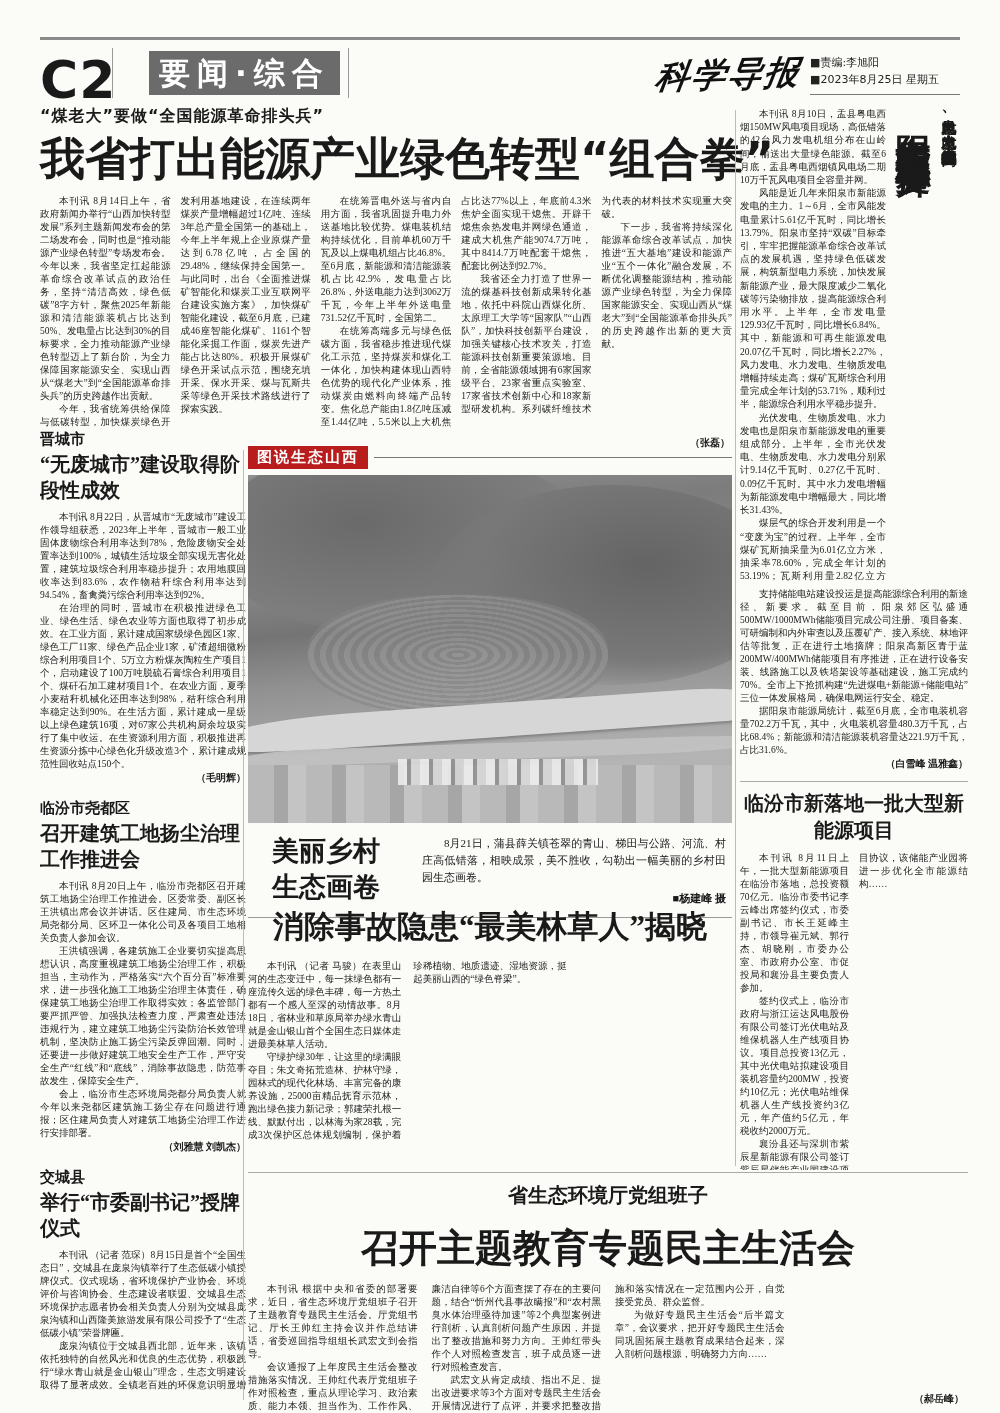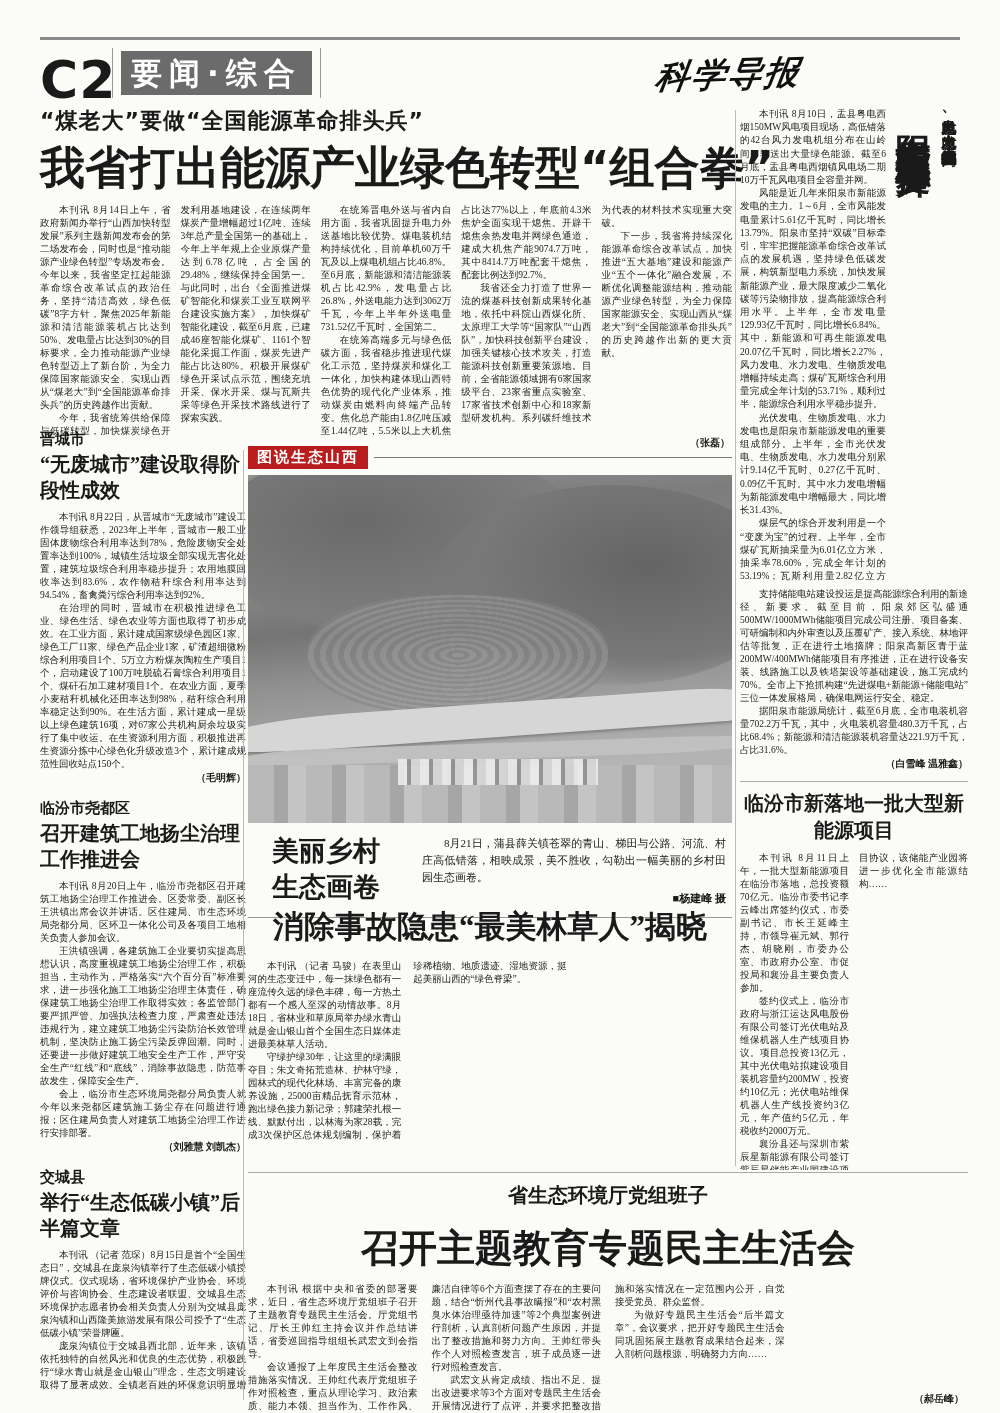--- a/index.html
+++ b/index.html
@@ -5,35 +5,35 @@
   html,body{margin:0;padding:0;background:#e9e9e6;}
   .page{position:relative;width:1000px;height:1413px;background:#fbfbf8;color:#1a1a1a;
         font-family:"Liberation Serif","DejaVu Serif",serif;overflow:hidden;margin:0 auto;}
   
   .top-rule{position:absolute;left:40px;top:37px;width:920px;height:3px;background:#8a8a8a;}
   .header{position:absolute;left:40px;top:48px;width:920px;height:52px;}
   .edition{position:absolute;left:0;top:2px;font-family:"DejaVu Sans","Liberation Sans",sans-serif;
            font-size:52px;font-weight:bold;letter-spacing:1px;}
   .section-wrap{position:absolute;left:72px;top:0;height:50px;border-left:1px solid #999;padding-left:8px;display:flex;align-items:center;}
   .section-box{background:#6b6b6b;color:#fff;font-family:"DejaVu Sans","Liberation Sans",sans-serif;
-               font-weight:900;font-size:31px;line-height:44px;padding:0 10px;letter-spacing:7px;}
+               font-weight:900;font-size:31px;line-height:44px;padding:0 10px;letter-spacing:7px;margin-left:28px;}
   .section-endbar{width:1px;height:50px;background:#999;margin-left:8px;}
   .masthead{position=absolute;}
   .masthead{position:absolute;right:160px;top:4px;font-size:34px;font-weight:bold;font-style:italic;
             transform:skewX(-10deg) rotate(-2deg);letter-spacing:2px;color:#111;}
   .head-meta{position:absolute;right:0;top:6px;width:150px;font-family:"DejaVu Sans","Liberation Sans",sans-serif;
              font-size:11px;line-height:17px;border-bottom:1px solid #777;padding-bottom:6px;color:#222;}
   
   .kicker{font-family:"DejaVu Sans","Liberation Sans",sans-serif;font-weight:bold;}
   .byline{text-align:right;font-size:10px;font-weight:bold;}
   p{margin:0;text-indent:2em;text-align:justify;}
   .bodytext p{font-size:9.5px;line-height:13px;}
   
   .main-article{position:absolute;left:40px;top:106px;width:692px;}
-  .main-kicker{font-size:22px;letter-spacing:1px;}
+  .main-kicker{font-size:16px;letter-spacing:1px;}
   .main-headline{font-family:"DejaVu Sans","Liberation Sans",sans-serif;font-weight:900;
                  font-size:45px;line-height:52px;margin:6px 0 10px 0;letter-spacing:0px;white-space:nowrap;}
   .main-body{height:242px;column-count:5;column-gap:10px;column-fill:auto;overflow:hidden;position:relative;}
   .main-byline{position:absolute;right:2px;top:330px;background:#fbfbf8;padding-left:8px;}
   
   .right-rail{position:absolute;left:740px;top:108px;width:228px;height:1062px;overflow:hidden;}
   .yq-top{display:flex;}
   .yq-body1{width:146px;height:476px;overflow:hidden;}
   .yq-body1 p{font-size:9.5px;line-height:13.2px;}
   .yq-vhead{display:flex;flex-direction:row;margin-left:4px;}
@@ -103,20 +103,24 @@
 <div class="page">
 
   <div class="top-rule"></div>
   <div class="header">
     <div class="edition">C2</div>
     <div class="section-wrap">
       <div class="section-box">要闻·综合</div>
       <div class="section-endbar"></div>
     </div>
     <div class="masthead">科学导报</div>
+    <div class="head-meta">
+      <div>■责编:李旭阳</div>
+      <div>■2023年8月25日  星期五</div>
+    </div>
   </div>
 
   <div class="main-article">
     <div class="kicker main-kicker">“煤老大”要做“全国能源革命排头兵”</div>
     <h1 class="main-headline">我省打出能源产业绿色转型“组合拳”</h1>
     <div class="main-body bodytext">
         <p>本刊讯  8月14日上午，省政府新闻办举行“山西加快转型发展”系列主题新闻发布会的第二场发布会，同时也是“推动能源产业绿色转型”专场发布会。今年以来，我省坚定扛起能源革命综合改革试点的政治任务，坚持“清洁高效，绿色低碳”8字方针，聚焦2025年新能源和清洁能源装机占比达到50%、发电量占比达到30%的目标要求，全力推动能源产业绿色转型迈上了新台阶，为全力保障国家能源安全、实现山西从“煤老大”到“全国能源革命排头兵”的历史跨越作出贡献。</p>
         <p>今年，我省统筹供给保障与低碳转型，加快煤炭绿色开发利用基地建设，在连续两年煤炭产量增幅超过1亿吨、连续3年总产量全国第一的基础上，今年上半年规上企业原煤产量达到6.78亿吨，占全国的29.48%，继续保持全国第一。与此同时，出台《全面推进煤矿智能化和煤炭工业互联网平台建设实施方案》，加快煤矿智能化建设，截至6月底，已建成46座智能化煤矿、1161个智能化采掘工作面，煤炭先进产能占比达80%。积极开展煤矿绿色开采试点示范，围绕充填开采、保水开采、煤与瓦斯共采等绿色开采技术路线进行了探索实践。</p>
         <p>在统筹晋电外送与省内自用方面，我省巩固提升电力外送基地比较优势。煤电装机结构持续优化，目前单机60万千瓦及以上煤电机组占比46.8%。至6月底，新能源和清洁能源装机占比42.9%，发电量占比26.8%，外送电能力达到3062万千瓦，今年上半年外送电量731.52亿千瓦时，全国第二。</p>
         <p>在统筹高端多元与绿色低碳方面，我省稳步推进现代煤化工示范，坚持煤炭和煤化工一体化，加快构建体现山西特色优势的现代化产业体系，推动煤炭由燃料向终端产品转变。焦化总产能由1.8亿吨压减至1.44亿吨，5.5米以上大机焦占比达77%以上，年底前4.3米焦炉全面实现干熄焦。开辟干熄焦余热发电并网绿色通道，建成大机焦产能9074.7万吨，其中8414.7万吨配套干熄焦，配套比例达到92.7%。</p>
@@ -169,21 +173,21 @@
       <h2 class="rail-headline">召开建筑工地扬尘治理工作推进会</h2>
       <div class="bodytext">
           <p>本刊讯  8月20日上午，临汾市尧都区召开建筑工地扬尘治理工作推进会。区委常委、副区长王洪镇出席会议并讲话。区住建局、市生态环境局尧都分局、区环卫一体化公司及各项目工地相关负责人参加会议。</p>
           <p>王洪镇强调，各建筑施工企业要切实提高思想认识，高度重视建筑工地扬尘治理工作，积极担当，主动作为，严格落实“六个百分百”标准要求，进一步强化施工工地扬尘治理主体责任，确保建筑工地扬尘治理工作取得实效；各监管部门要严抓严管、加强执法检查力度，严肃查处违法违规行为，建立建筑工地扬尘污染防治长效管理机制，坚决防止施工扬尘污染反弹回潮。同时，还要进一步做好建筑工地安全生产工作，严守安全生产“红线”和“底线”，消除事故隐患，防范事故发生，保障安全生产。</p>
           <p>会上，临汾市生态环境局尧都分局负责人就今年以来尧都区建筑施工扬尘存在问题进行通报；区住建局负责人对建筑工地扬尘治理工作进行安排部署。</p>
         </div>
       <div class="byline">（刘雅慧  刘凯杰）</div>
     </article>
     <article class="rail-article">
       <div class="kicker rail-kicker">交城县</div>
-      <h2 class="rail-headline">举行“生态低碳小镇”后半篇文章</h2>
+      <h2 class="rail-headline">举行“市委副书记”授牌仪式</h2>
       <div class="bodytext">
           <p>本刊讯 （记者  范琛）8月15日是首个“全国生态日”，交城县在庞泉沟镇举行了生态低碳小镇授牌仪式。仪式现场，省环境保护产业协会、环境评价与咨询协会、生态建设者联盟、交城县生态环境保护志愿者协会相关负责人分别为交城县庞泉沟镇和山西隆美旅游发展有限公司授予了“生态低碳小镇”荣誉牌匾。</p>
           <p>庞泉沟镇位于交城县西北部，近年来，该镇依托独特的自然风光和优良的生态优势，积极践行“绿水青山就是金山银山”理念，生态文明建设取得了显著成效。全镇老百姓的环保意识明显增强，保护生态环境和维护生态平衡的自觉性大大加强。</p>
         </div>
     </article>
   </div>
 
   <div class="photo-box">
     <div class="photo-label-row">
       <div class="photo-label">图说生态山西</div>

